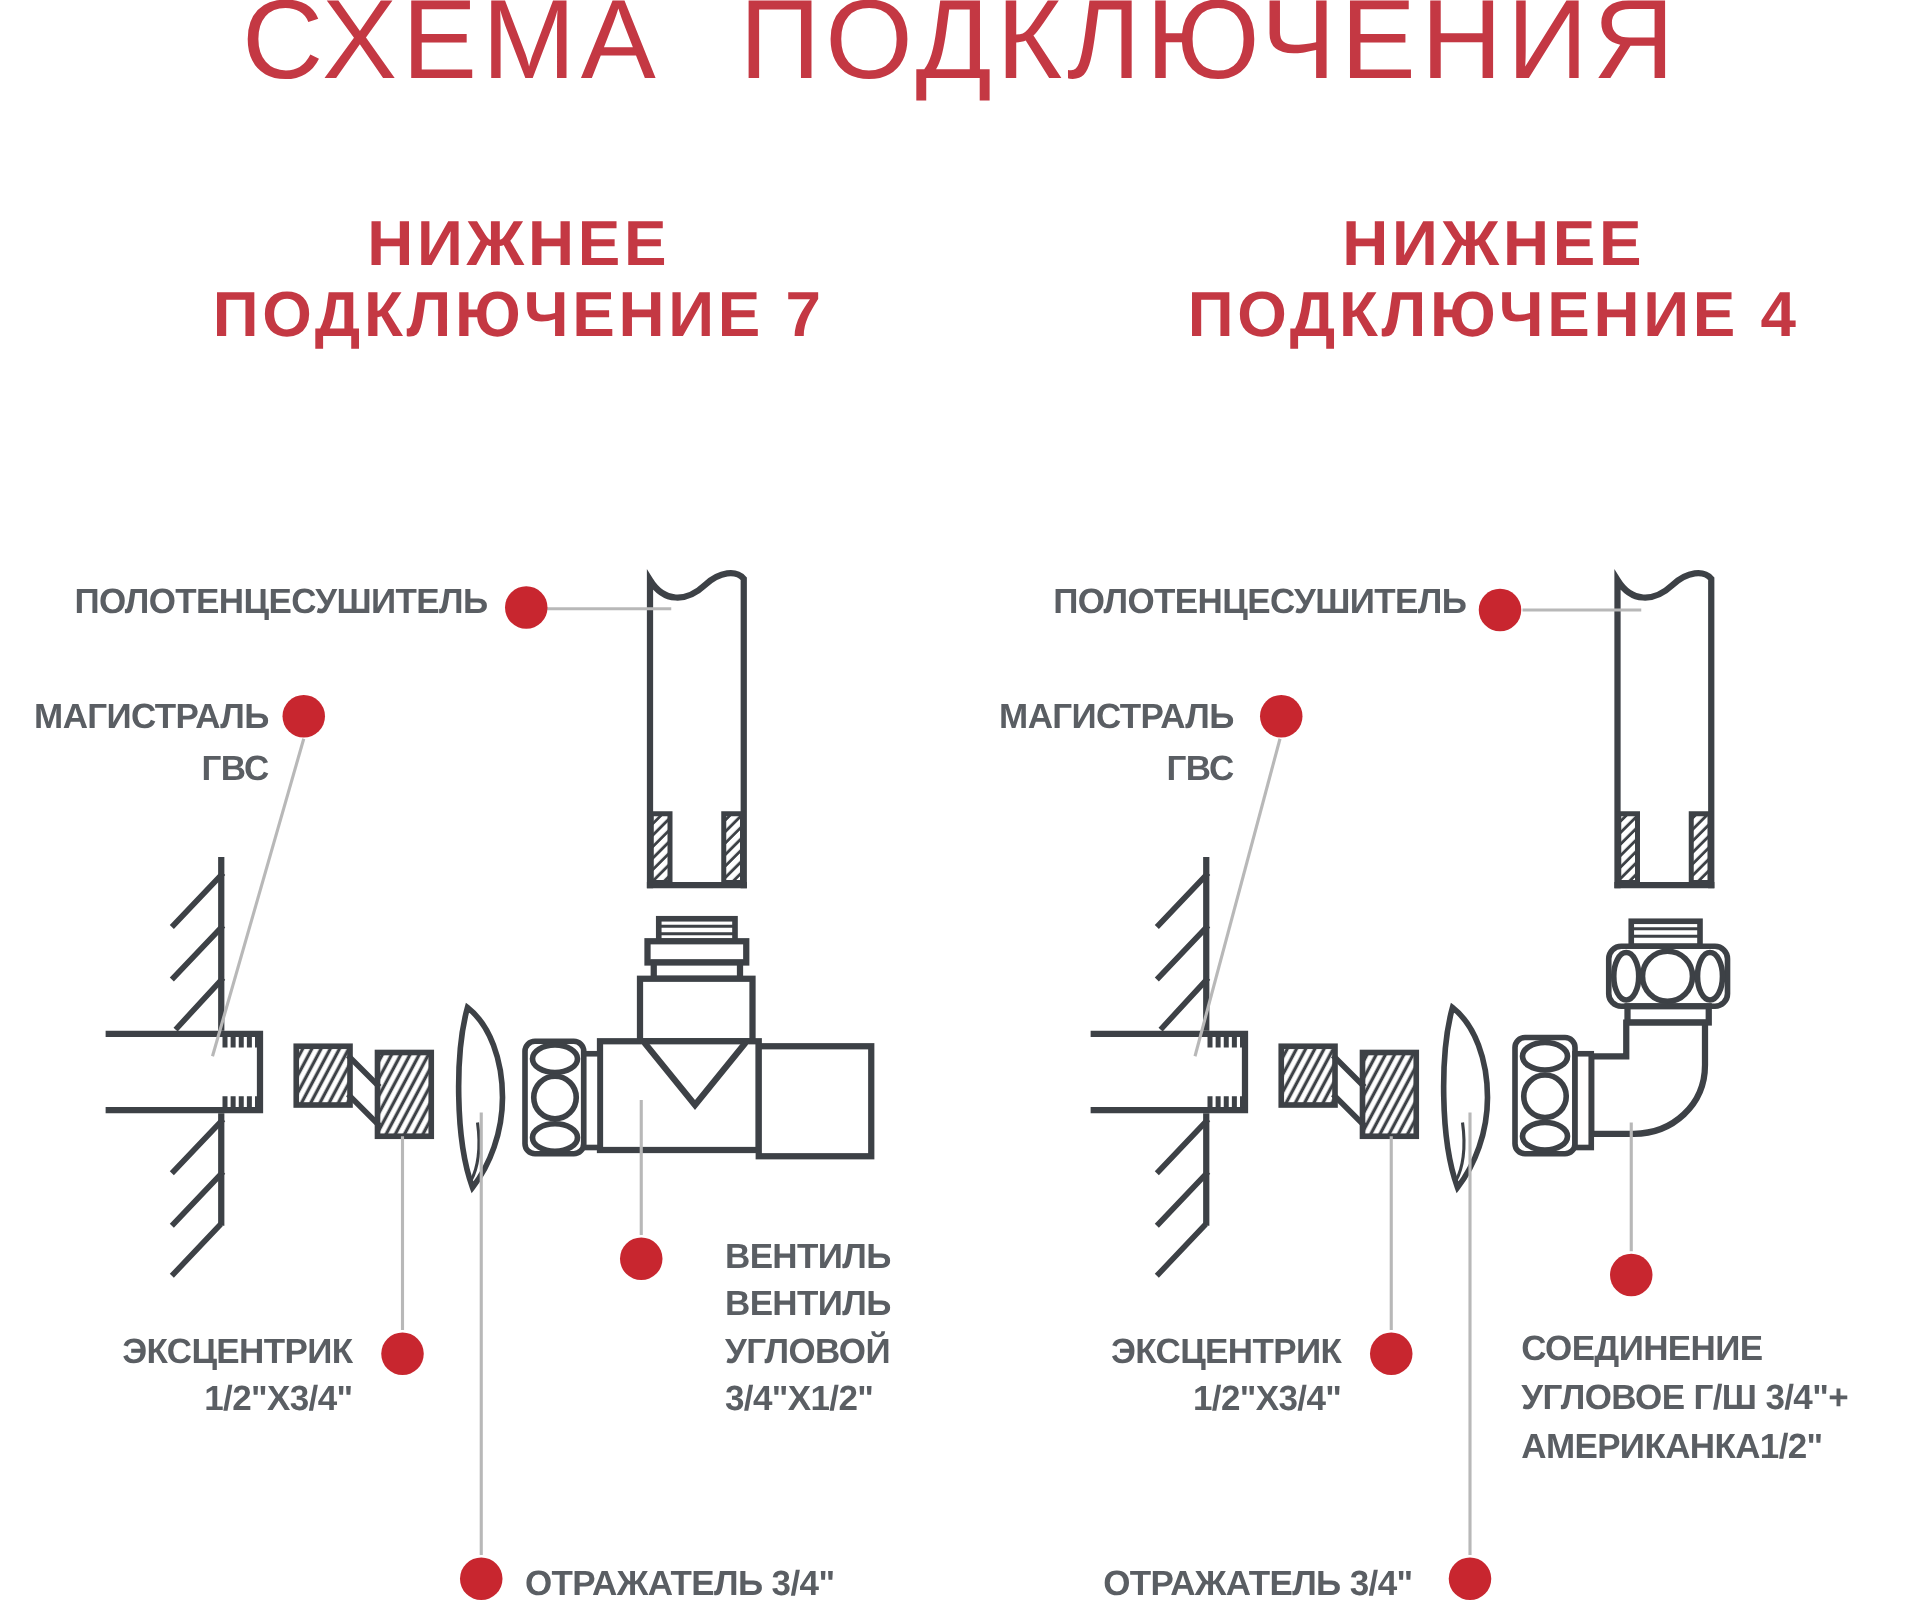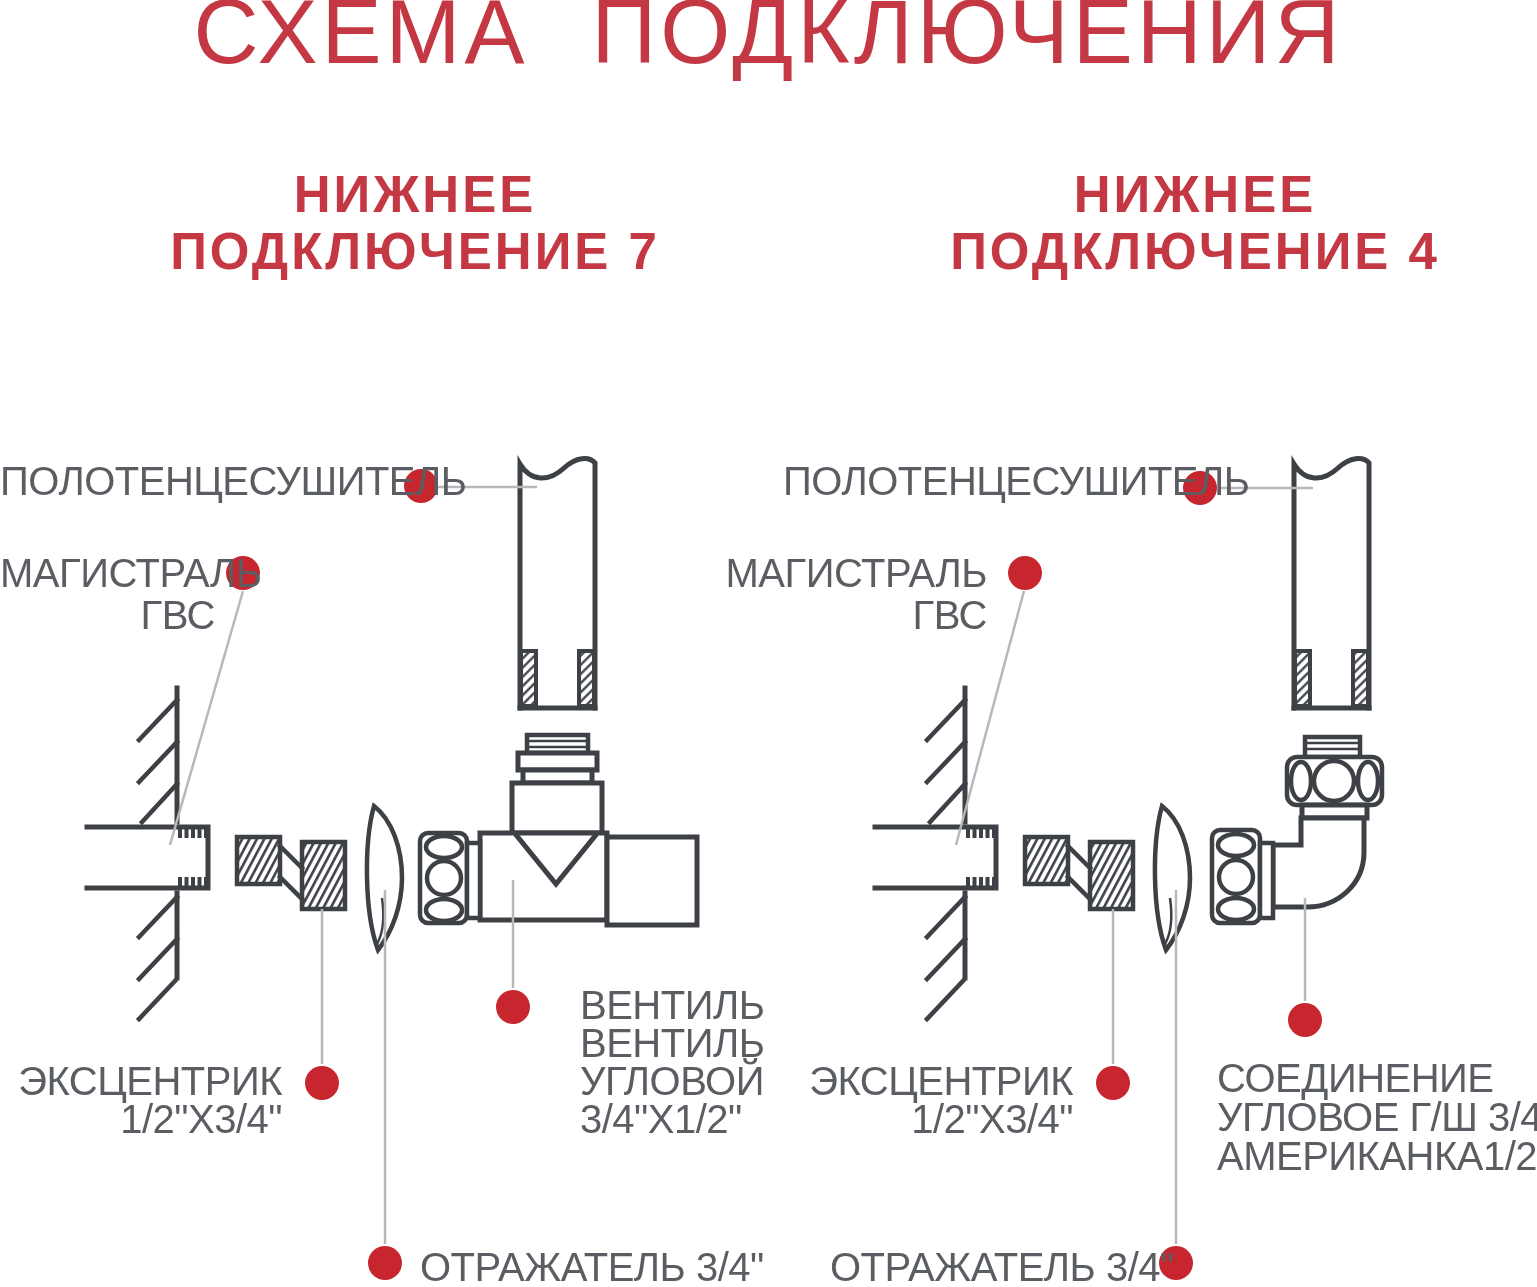--- a/index.html
+++ b/index.html
@@ -14,21 +14,21 @@
     color:var(--red-heading);white-space:nowrap;
   }
   .subtitle{
     position:absolute;text-align:center;color:var(--red-heading);
     font-size:51px;line-height:57px;font-weight:700;letter-spacing:3px;white-space:nowrap;
   }
   .sub-left{left:95px;top:166px;width:640px;}
   .sub-right{left:875px;top:166px;width:640px;}
   .lbl{
     position:absolute;color:var(--label-gray);
-    font-size:40px;line-height:38px;font-weight:400;letter-spacing:-0.5px;white-space:nowrap;
+    font-size:28px;line-height:38px;font-weight:700;letter-spacing:-0.5px;white-space:nowrap;
   }
   .r{text-align:right;}
   .lbl-towel-l{left:0;top:462px;width:390px;}
   .lbl-main-l{left:0;top:552px;width:215px;line-height:42px;}
   .lbl-ecc-l{left:0;top:1062px;width:282px;}
   .lbl-fit-l{left:580px;top:986px;}
   .lbl-refl-l{left:420px;top:1248px;}
   .lbl-towel-r{left:783px;top:462px;width:390px;}
   .lbl-main-r{left:687px;top:552px;width:300px;line-height:42px;}
   .lbl-ecc-r{left:773px;top:1062px;width:300px;}

